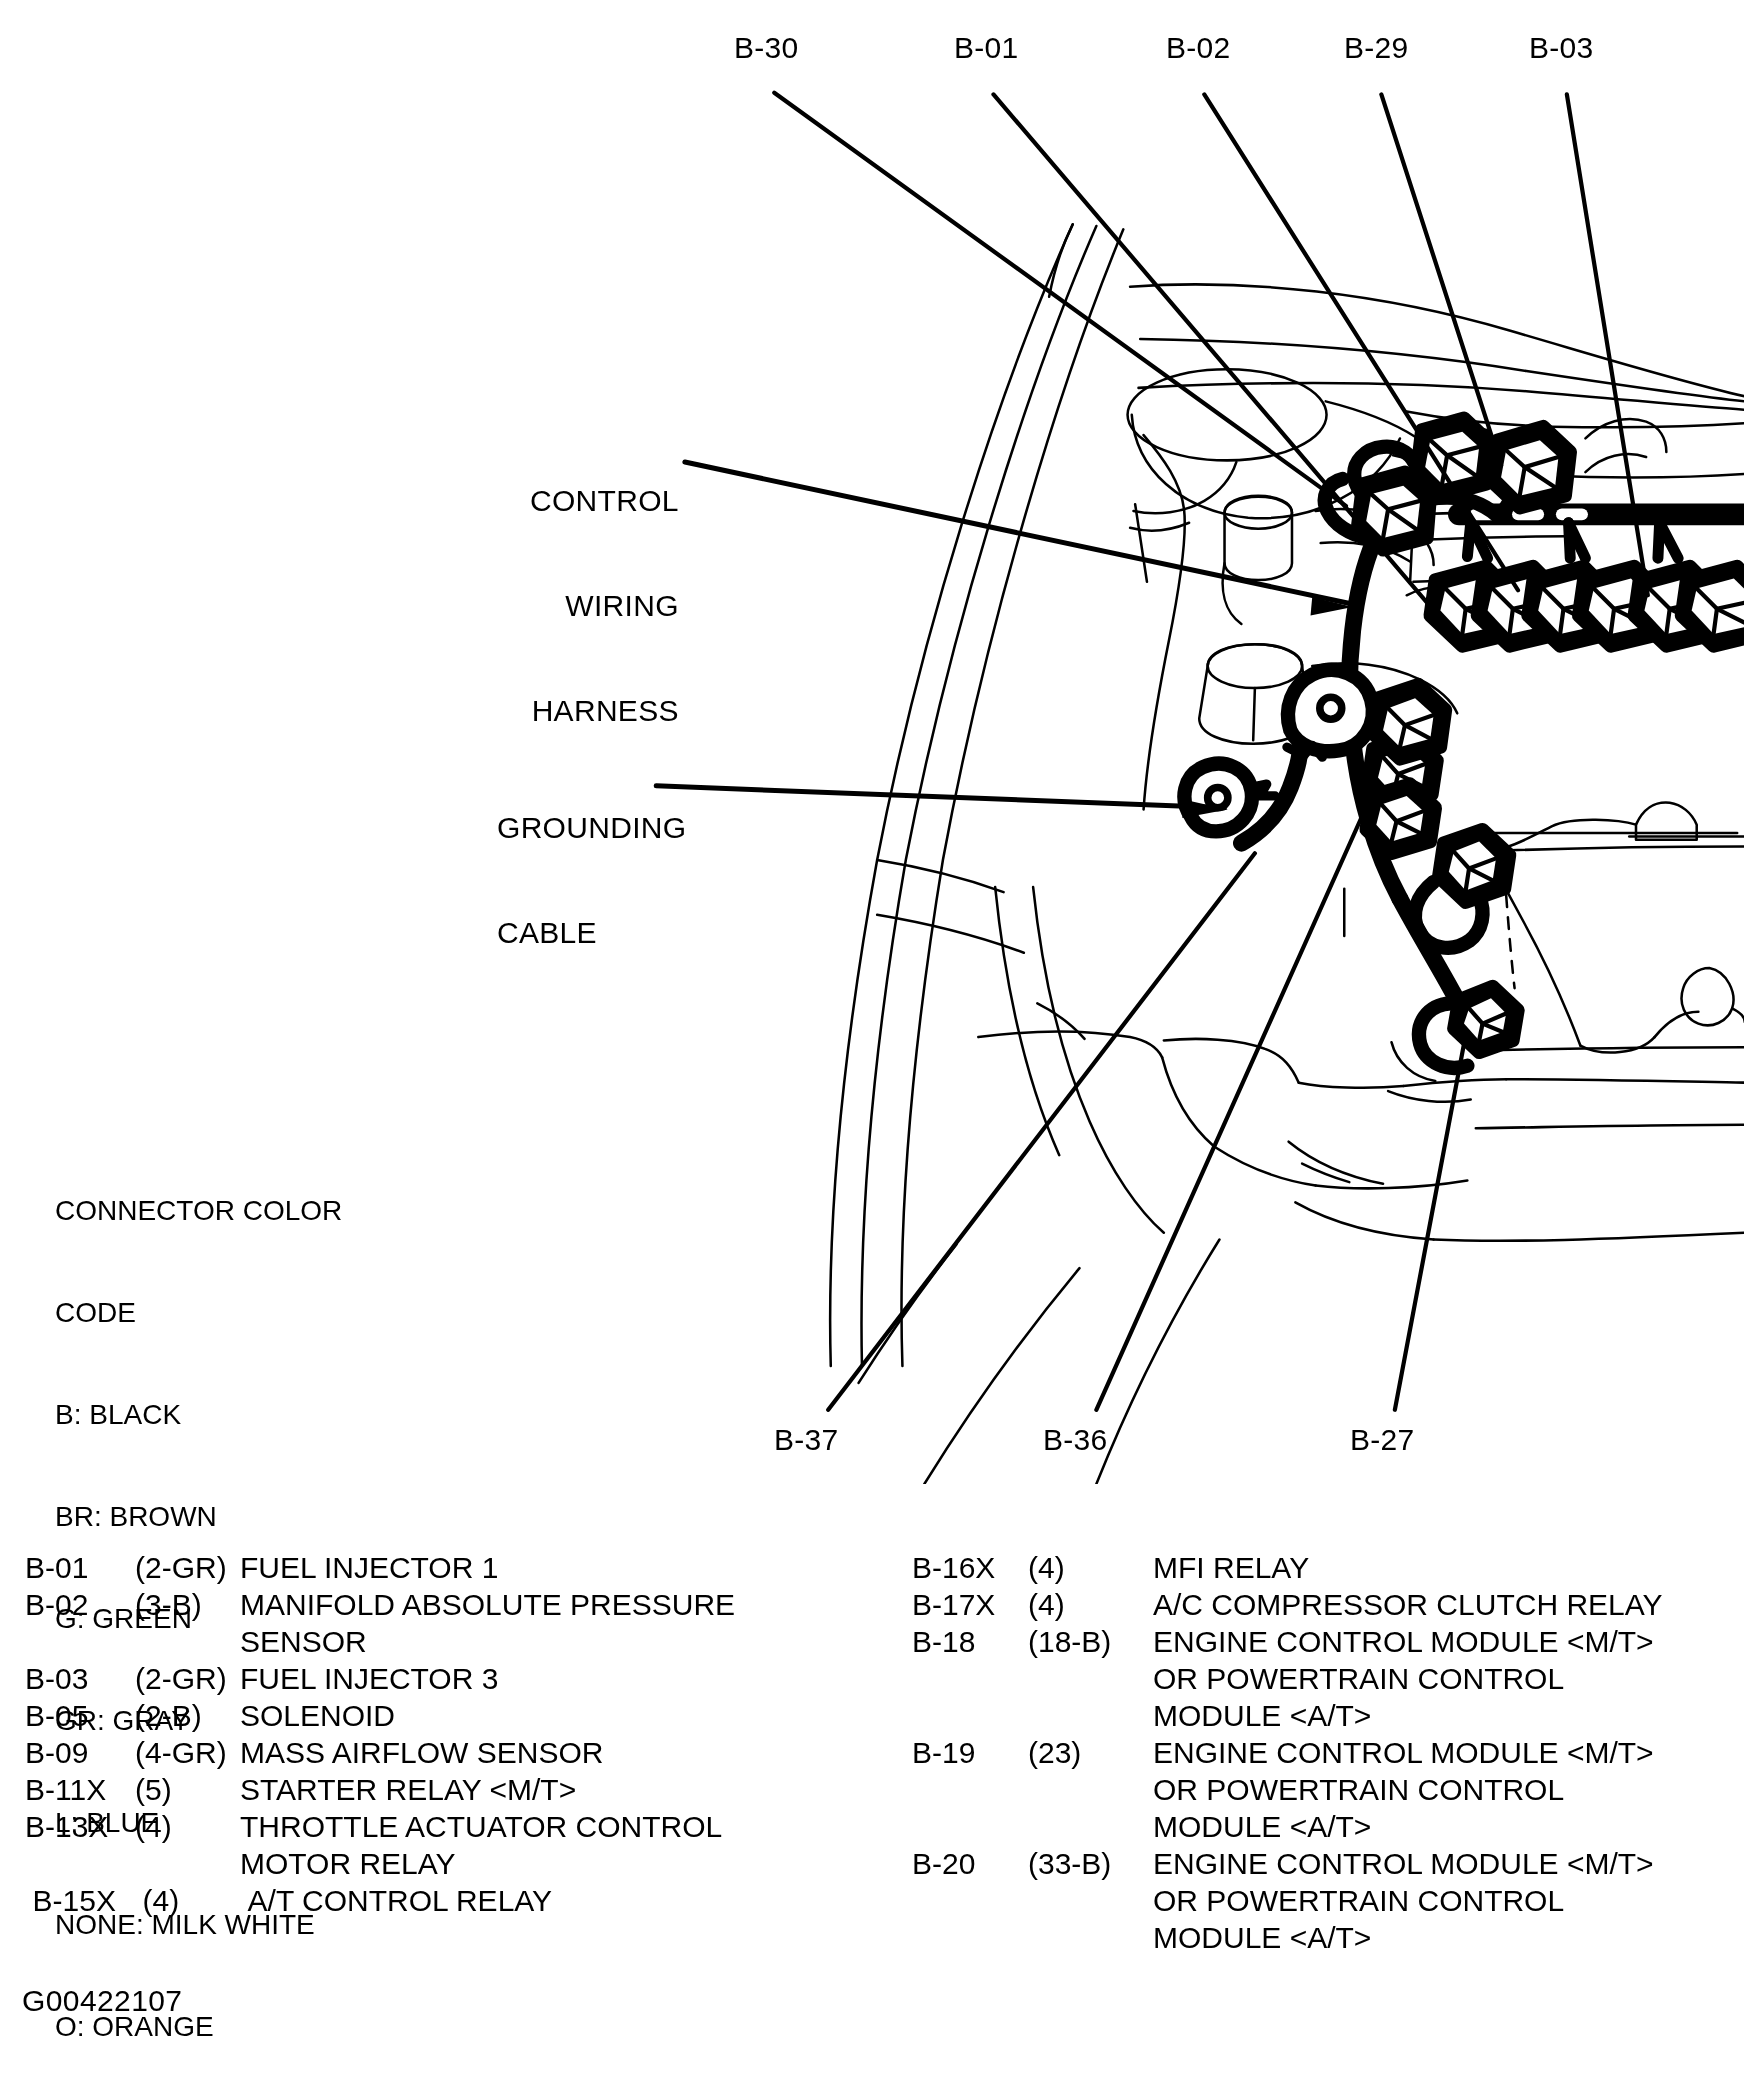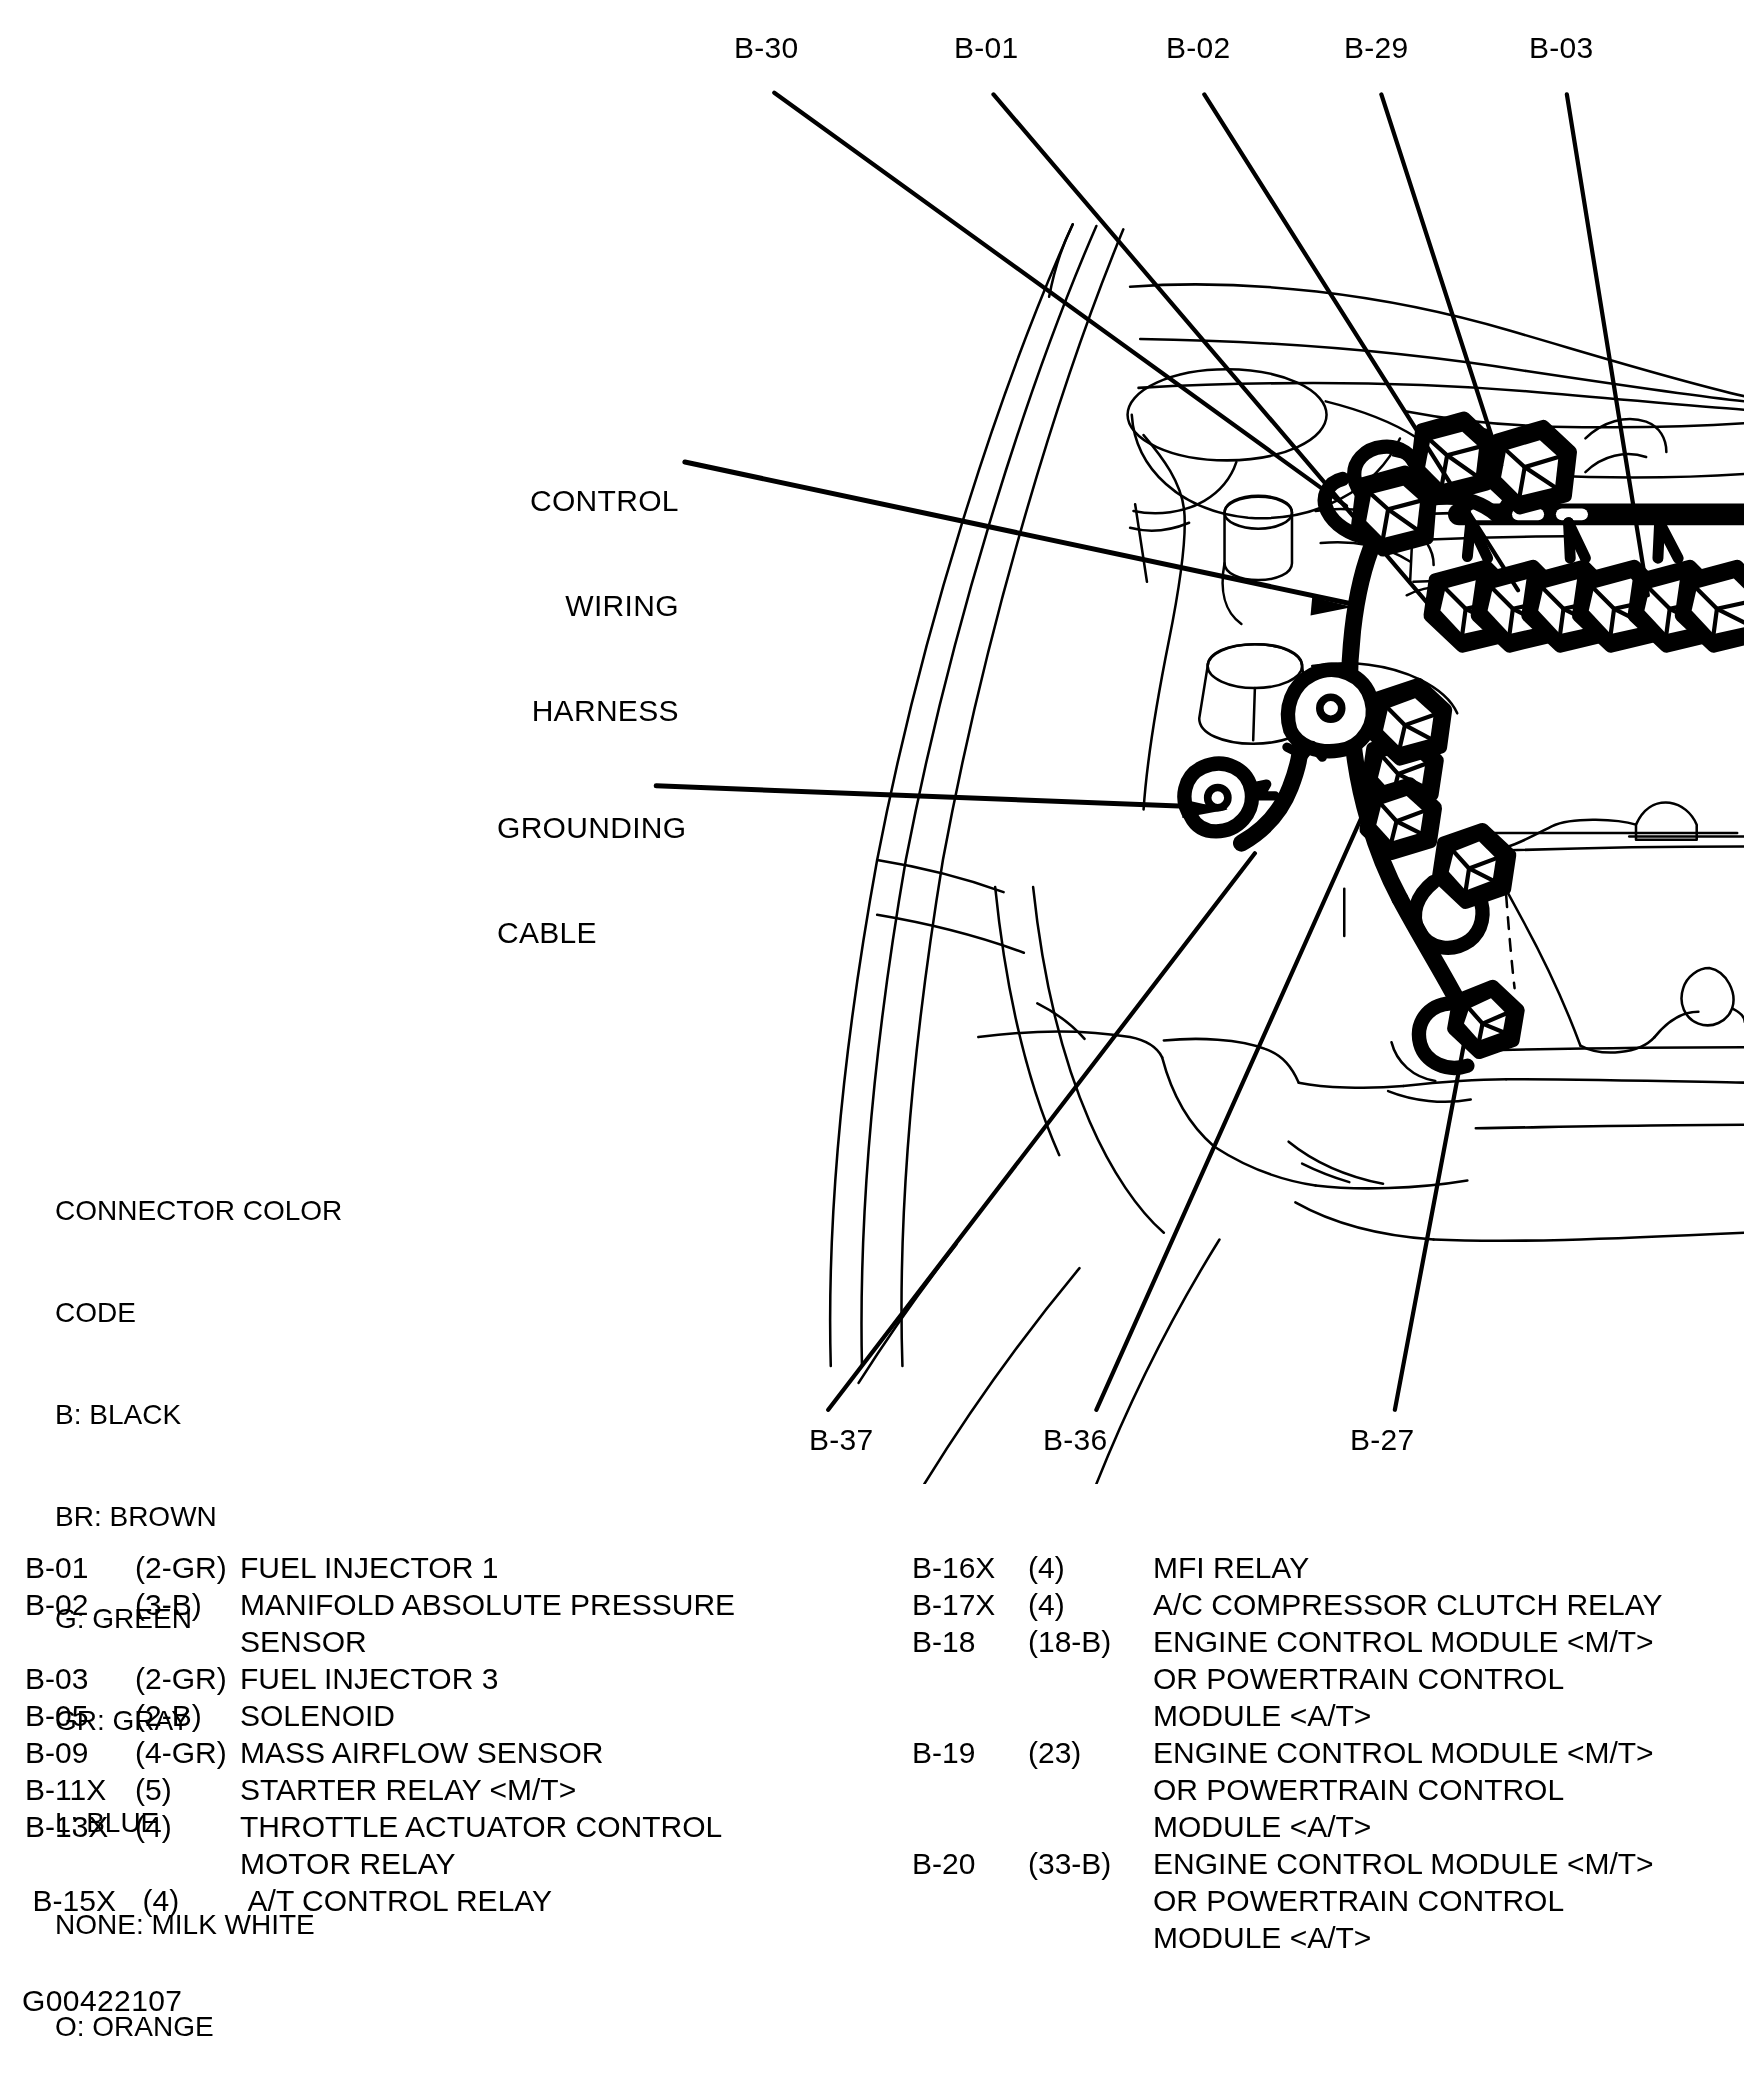--- a/index.html
+++ b/index.html
@@ -414,21 +414,21 @@
     <div>CONTROL</div>
     <div>WIRING</div>
     <div>HARNESS</div>
   </div>
 
   <div class="callout multi" style="left:497px; top:740px;">
     <div>GROUNDING</div>
     <div>CABLE</div>
   </div>
 
-  <div class="callout" style="left:809px; top:1423px;">B-37</div>
+  <div class="callout" style="left:774px; top:1423px;">B-37</div>
   <div class="callout" style="left:1043px; top:1423px;">B-36</div>
   <div class="callout" style="left:1350px; top:1423px;">B-27</div>
 
   <div id="color-code">
     <div>CONNECTOR COLOR</div>
     <div>CODE</div>
     <div>B: BLACK</div>
     <div>BR: BROWN</div>
     <div>G: GREEN</div>
     <div>GR: GRAY</div>

